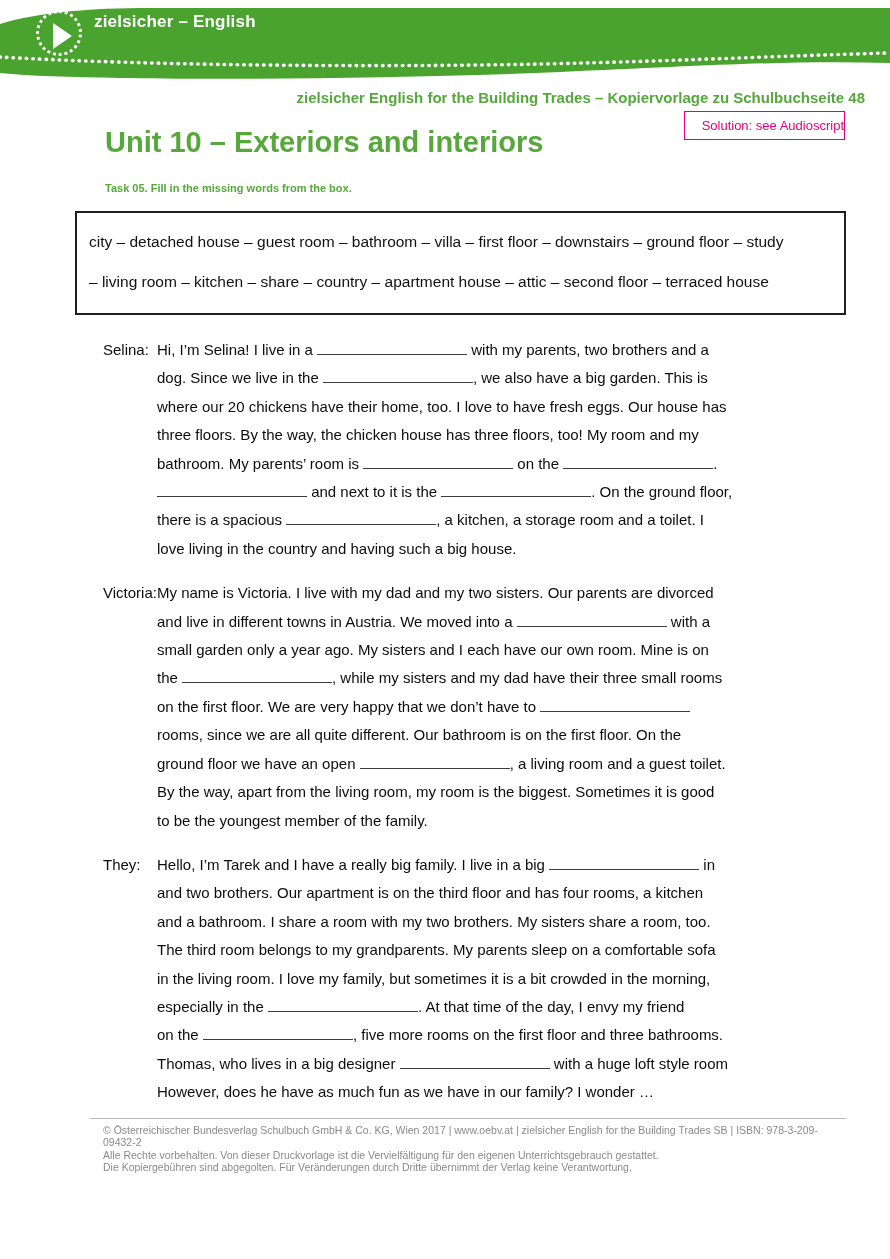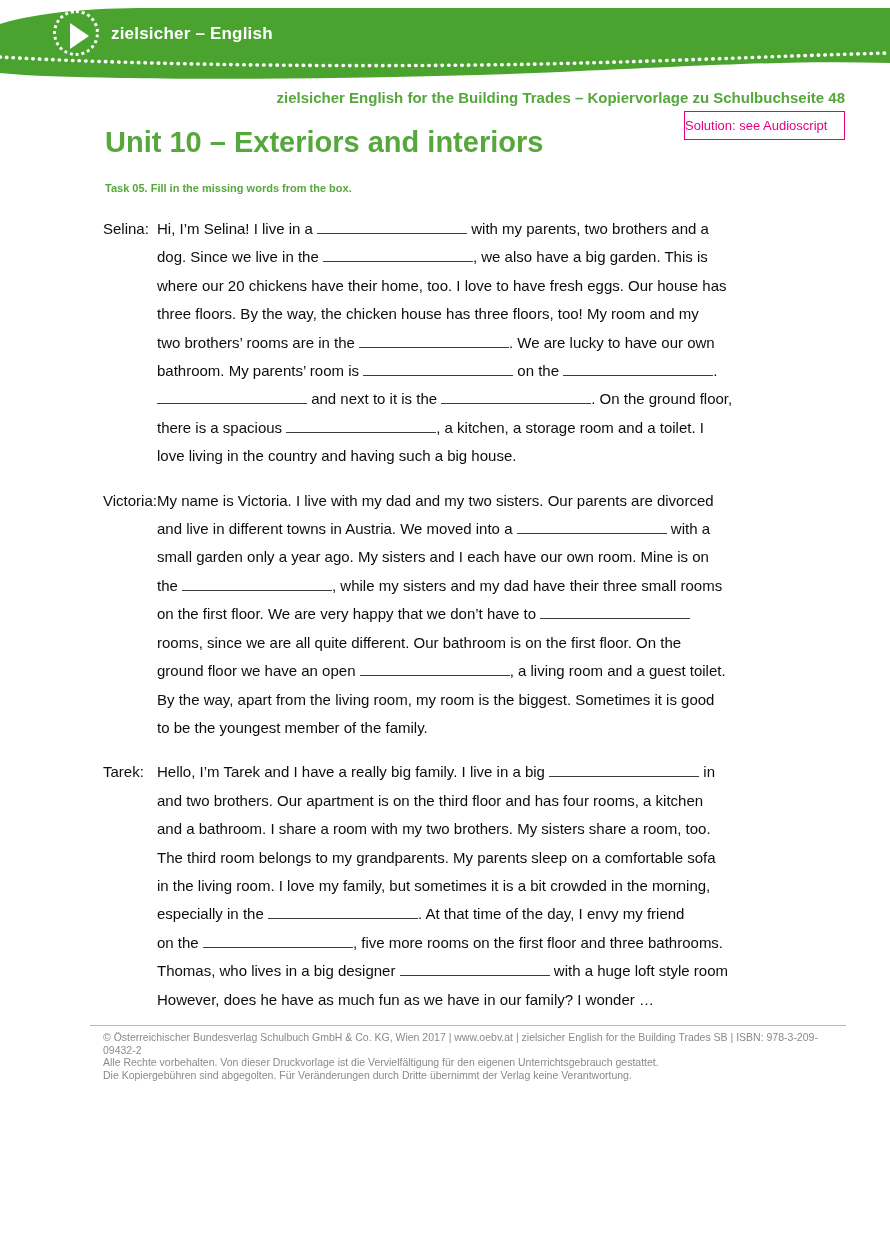--- a/index.html
+++ b/index.html
@@ -9,21 +9,21 @@
     width: 890px; height: 1259px;
     margin: 0 auto;
     background: #ffffff;
     font-family: "Liberation Sans", sans-serif;
     overflow: hidden;
   }
 
   
   .header { position: relative; height: 85px; }
   .header svg { display:block; }
-  .logo { position:absolute; left:53px; top:10px; display:flex; align-items:center; }
+  .logo { position:absolute; left:36px; top:10px; display:flex; align-items:flex-start; }
   .logo-circle {
     position: relative;
     width: 46px; height: 46px;
     border: 3.5px dotted #ffffff;
     border-radius: 50%;
     flex: none;
   }
   .logo-triangle {
     position:absolute; left: 14px; top: 10px;
     width:0; height:0;
@@ -33,34 +33,34 @@
   }
   .logo-label {
     color:#ffffff; font-weight:bold; font-size:17px;
     margin-left: 12px; margin-top: 2px;
     letter-spacing: 0.2px;
   }
 
   
   .subheader {
     margin-top: 4px;
-    padding-right: 45px;
+    padding-right: 25px;
     text-align: right;
     color: var(--heading-green);
     font-weight: bold;
     font-size: 15px;
   }
   .solution-box {
     position: absolute;
     left: 684px; top: 111px;
     width: 161px; height: 29px;
     border: 1.5px solid var(--magenta);
     color: var(--magenta);
     font-size: 13px;
-    display:flex; align-items:center; justify-content:flex-start;
+    display:flex; align-items:center; justify-content:flex-end;
   }
   .page-title {
     margin: 20px 0 0 105px;
     color: var(--heading-green);
     font-size: 29px;
     font-weight: bold;
   }
   .task-line {
     margin: 23px 0 0 105px;
     color: var(--heading-green);
@@ -131,30 +131,33 @@
   <div class="subheader">zielsicher English for the Building Trades – Kopiervorlage zu Schulbuchseite 48</div>
 
   <div class="solution-box">
     <span>Solution: see Audioscript</span>
   </div>
 
   <div class="page-title">Unit 10 – Exteriors and interiors</div>
 
   <div class="task-line">Task 05. Fill in the missing words from the box.</div>
 
+  <div class="word-box">
+    <div class="wline">city – detached house – guest room – bathroom – villa – first floor – downstairs – ground floor – study</div>
+    <div class="wline">– living room – kitchen – share – country – apartment house – attic – second floor – terraced house</div>
+  </div>
 
   <div class="dialogue" id="dialogue">
       <div class="para">
         <div class="speaker">Selina:</div>
         <div class="lines">
           <div class="line">Hi, I’m Selina! I live in a <span class="blank"></span> with my parents, two brothers and a</div>
           <div class="line">dog. Since we live in the <span class="blank"></span>, we also have a big garden. This is</div>
           <div class="line">where our 20 chickens have their home, too. I love to have fresh eggs. Our house has</div>
           <div class="line">three floors. By the way, the chicken house has three floors, too! My room and my</div>
-          <div class="line">two brothers’ rooms are in the <span class="blank"></span>. We are lucky to have our own</div>
           <div class="line">bathroom. My parents’ room is <span class="blank"></span> on the <span class="blank"></span>.</div>
           <div class="line"><span class="blank"></span> and next to it is the <span class="blank"></span>. On the ground floor,</div>
           <div class="line">there is a spacious <span class="blank"></span>, a kitchen, a storage room and a toilet. I</div>
           <div class="line">love living in the country and having such a big house.</div>
         </div>
       </div>
       <div class="para">
         <div class="speaker">Victoria:</div>
         <div class="lines">
           <div class="line">My name is Victoria. I live with my dad and my two sisters. Our parents are divorced</div>
@@ -162,21 +165,21 @@
           <div class="line">small garden only a year ago. My sisters and I each have our own room. Mine is on</div>
           <div class="line">the <span class="blank"></span>, while my sisters and my dad have their three small rooms</div>
           <div class="line">on the first floor. We are very happy that we don’t have to <span class="blank"></span></div>
           <div class="line">rooms, since we are all quite different. Our bathroom is on the first floor. On the</div>
           <div class="line">ground floor we have an open <span class="blank"></span>, a living room and a guest toilet.</div>
           <div class="line">By the way, apart from the living room, my room is the biggest. Sometimes it is good</div>
           <div class="line">to be the youngest member of the family.</div>
         </div>
       </div>
       <div class="para">
-        <div class="speaker">Tarek:</div>
+        <div class="speaker">They:</div>
         <div class="lines">
           <div class="line">Hello, I’m Tarek and I have a really big family. I live in a big <span class="blank"></span> in</div>
           <div class="line">and two brothers. Our apartment is on the third floor and has four rooms, a kitchen</div>
           <div class="line">and a bathroom. I share a room with my two brothers. My sisters share a room, too.</div>
           <div class="line">The third room belongs to my grandparents. My parents sleep on a comfortable sofa</div>
           <div class="line">in the living room. I love my family, but sometimes it is a bit crowded in the morning,</div>
           <div class="line">especially in the <span class="blank"></span>. At that time of the day, I envy my friend</div>
           <div class="line">on the <span class="blank"></span>, five more rooms on the first floor and three bathrooms.</div>
           <div class="line">Thomas, who lives in a big designer <span class="blank"></span> with a huge loft style room</div>
           <div class="line">However, does he have as much fun as we have in our family? I wonder …</div>

